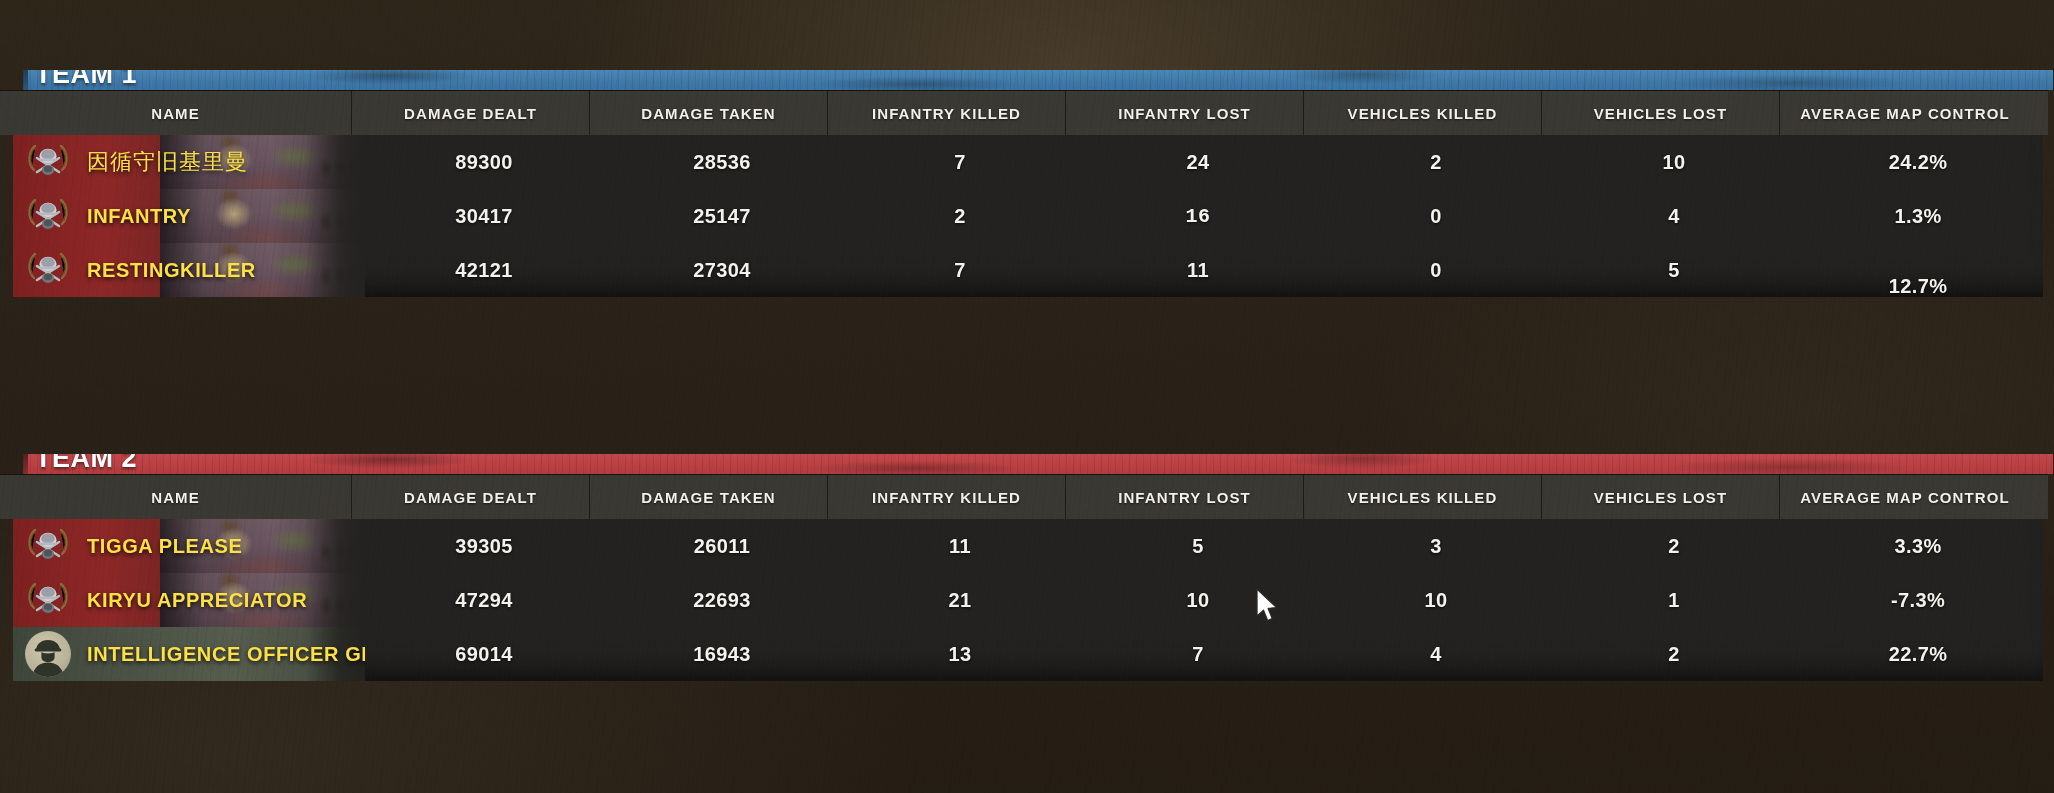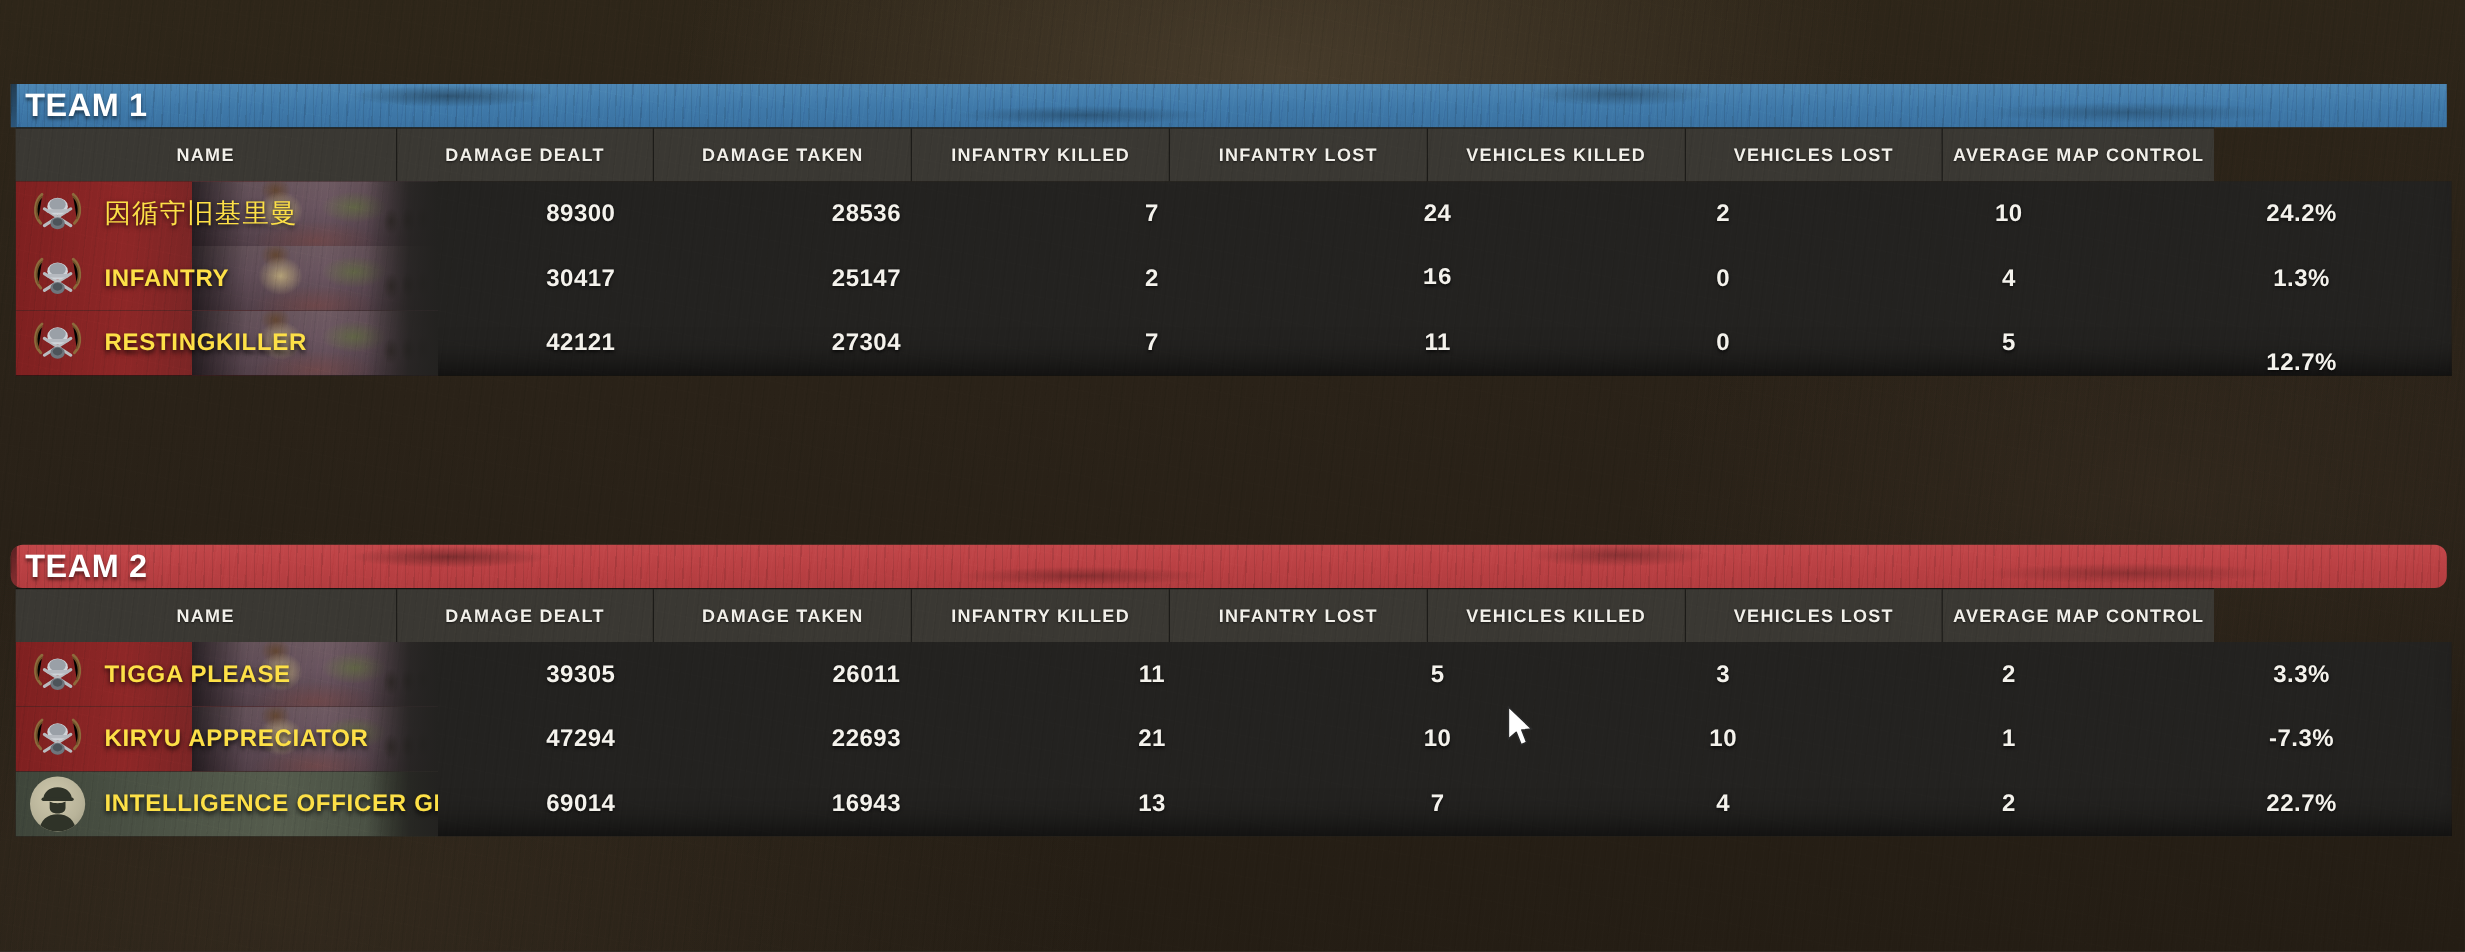--- a/index.html
+++ b/index.html
@@ -45,26 +45,26 @@
     border:2px solid transparent; border-left:none;
   }
 
   
   .team{ position:absolute; left:0; width:2054px; }
   .team-1{ top:70px; }
   .team-2{ top:454px; }
 
   .banner{
     position:relative;
-    margin-left:9px; width:2030px; height:36px;
-    display:flex; align-items:center;
+    margin-left:23px; width:2030px; height:20px;
+    display:flex; align-items:flex-end;
     overflow:hidden;
   }
   .banner-1{ background:linear-gradient(180deg,#4c86b4 0%,#3f79a9 55%,#3a72a2 100%); }
-  .banner-2{ background:linear-gradient(180deg,#c2474a 0%,#b94043 55%,#b23c3f 100%);border-radius:10px; }
+  .banner-2{ background:linear-gradient(180deg,#c2474a 0%,#b94043 55%,#b23c3f 100%); }
   .banner::before{
     content:""; position:absolute; inset:0;
     background:
       radial-gradient(ellipse 120px 13px at 18% 28%, rgba(0,0,0,.34) 0%, rgba(0,0,0,0) 70%),
       radial-gradient(ellipse 150px 11px at 44% 72%, rgba(0,0,0,.26) 0%, rgba(0,0,0,0) 70%),
       radial-gradient(ellipse 110px 14px at 66% 24%, rgba(0,0,0,.28) 0%, rgba(0,0,0,0) 70%),
       radial-gradient(ellipse 170px 12px at 87% 66%, rgba(0,0,0,.22) 0%, rgba(0,0,0,0) 72%),
       repeating-linear-gradient(91deg, rgba(0,0,0,.09) 0 1px, rgba(0,0,0,0) 1px 7px);
     pointer-events:none;
   }
@@ -74,21 +74,21 @@
   }
   .banner-title{
     position:relative; z-index:2;
     margin-left:12px; color:#fff; font-size:27px; font-weight:bold;
     letter-spacing:.5px; text-shadow:0 2px 3px rgba(0,0,0,.5);
     font-stretch:condensed;
   }
 
   
   .hrow{
-    margin-left:13px; width:1832px; height:45px;
+    width:2048px; height:45px;
     display:flex; background:#3a3833;
     border-top:1px solid #141310;
   }
   .hcell{
     display:flex; align-items:center; justify-content:center;
     color:#f2f0ea; font-size:15px; font-weight:bold;
     letter-spacing:1.1px;
     border-right:1px solid #1c1b18;
     text-shadow:0 1px 2px rgba(0,0,0,.65);
   }

